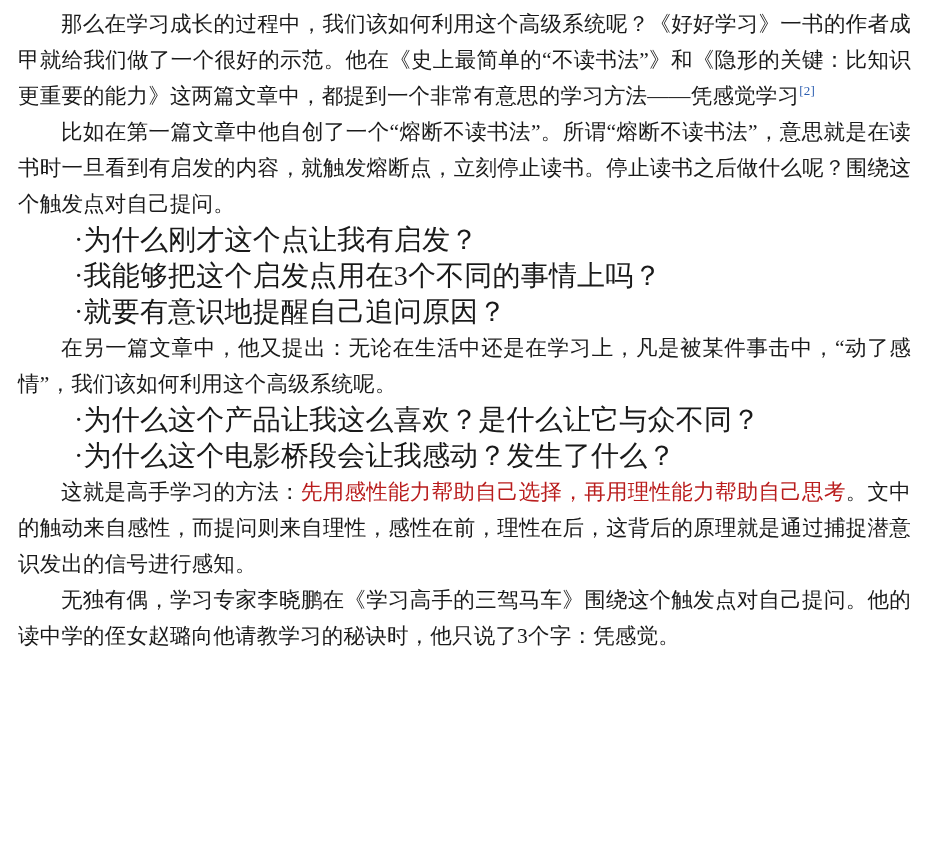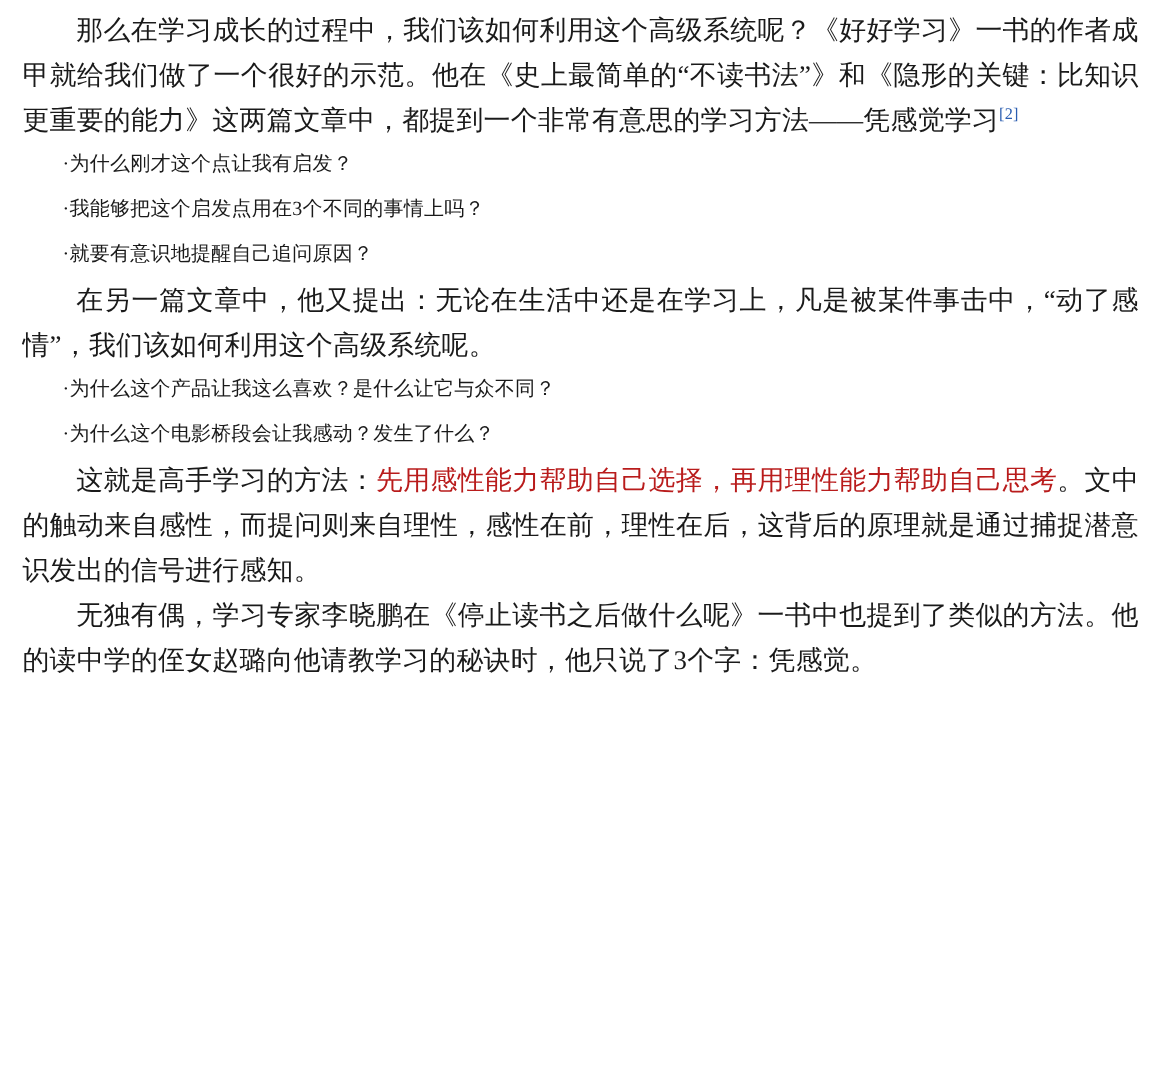--- a/index.html
+++ b/index.html
@@ -25,43 +25,44 @@
     margin: 0 0 0 0;
     font-size: 21.5px;
     line-height: 36px;
     text-align: justify;
     text-justify: inter-ideograph;
     text-indent: 2em;
     letter-spacing: 0.2px;
   }
   p.bullet {
     margin: 0;
-    font-size: 16px;
+    font-size: 28px;
     line-height: 36px;
     text-indent: 2em;
     letter-spacing: 0.2px;
   }
   sup.fn {
     font-size: 13px;
     color: #2a5db0;
     vertical-align: super;
     line-height: 0;
   }
   .hl {
     color: #b91c1c;
   }
 </style>
 </head>
 <body>
 
 <div class="page">
   <div id="body-text">
       <p class="para"><span>那么在学习成长的过程中，我们该如何利用这个高级系统呢？《好好学习》一书的作者成甲就给我们做了一个很好的示范。他在《史上最简单的“不读书法”》和《隐形的关键：比知识更重要的能力》这两篇文章中，都提到一个非常有意思的学习方法——凭感觉学习</span><sup class="fn">[2]</sup></p>
+      <p class="para"><span>比如在第一篇文章中他自创了一个“熔断不读书法”。所谓“熔断不读书法”，意思就是在读书时一旦看到有启发的内容，就触发熔断点，立刻停止读书。停止读书之后做什么呢？围绕这个触发点对自己提问。</span></p>
       <p class="bullet"><span>·为什么刚才这个点让我有启发？</span></p>
       <p class="bullet"><span>·我能够把这个启发点用在3个不同的事情上吗？</span></p>
       <p class="bullet"><span>·就要有意识地提醒自己追问原因？</span></p>
       <p class="para"><span>在另一篇文章中，他又提出：无论在生活中还是在学习上，凡是被某件事击中，“动了感情”，我们该如何利用这个高级系统呢。</span></p>
       <p class="bullet"><span>·为什么这个产品让我这么喜欢？是什么让它与众不同？</span></p>
       <p class="bullet"><span>·为什么这个电影桥段会让我感动？发生了什么？</span></p>
       <p class="para"><span>这就是高手学习的方法：</span><span class="hl">先用感性能力帮助自己选择，再用理性能力帮助自己思考</span><span>。文中的触动来自感性，而提问则来自理性，感性在前，理性在后，这背后的原理就是通过捕捉潜意识发出的信号进行感知。</span></p>
-      <p class="para"><span>无独有偶，学习专家李晓鹏在《停止读书之后做什么呢》一书中也提到了类似的方法。他的读中学的侄女赵璐向他请教学习的秘诀时，他只说了3个字：凭感觉。</span></p>
+      <p class="para"><span>无独有偶，学习专家李晓鹏在《学习高手的三驾马车》围绕这个触发点对自己提问。他的读中学的侄女赵璐向他请教学习的秘诀时，他只说了3个字：凭感觉。</span></p>
     </div>
 </div>
 
 </body></html>

